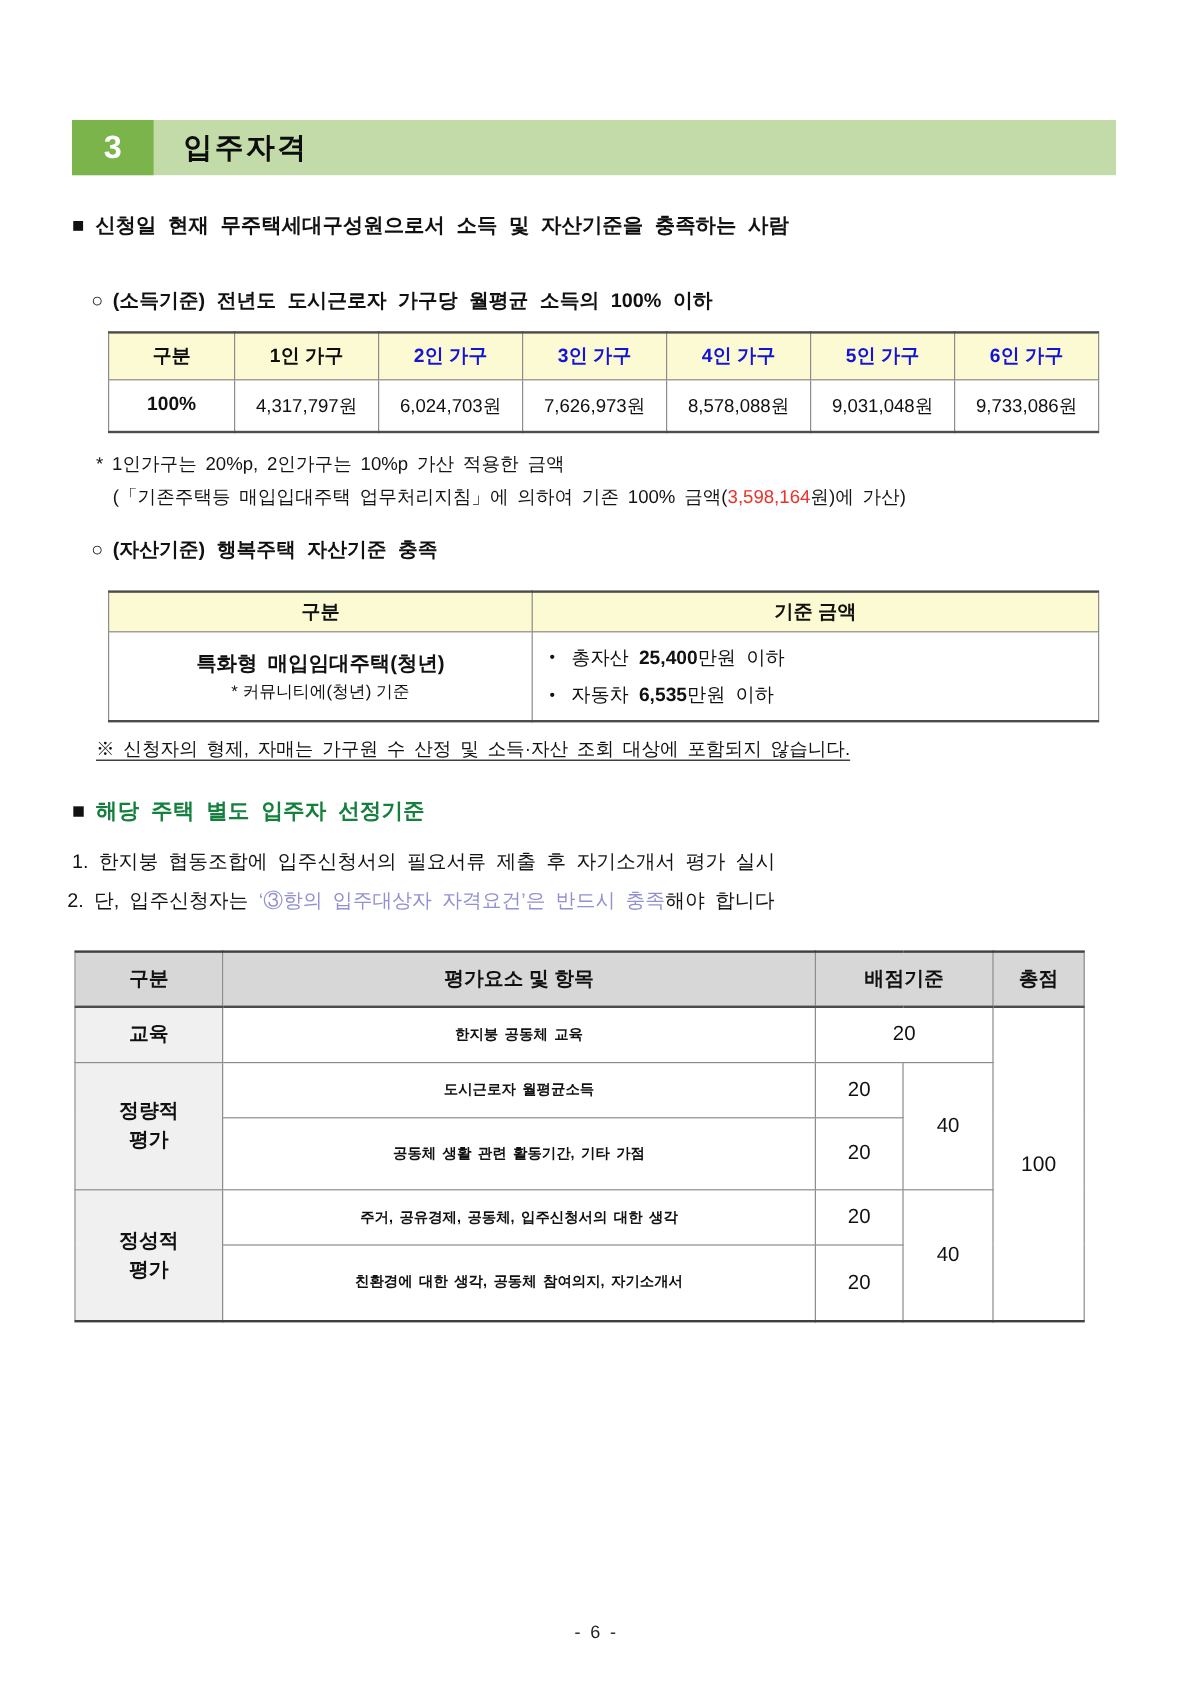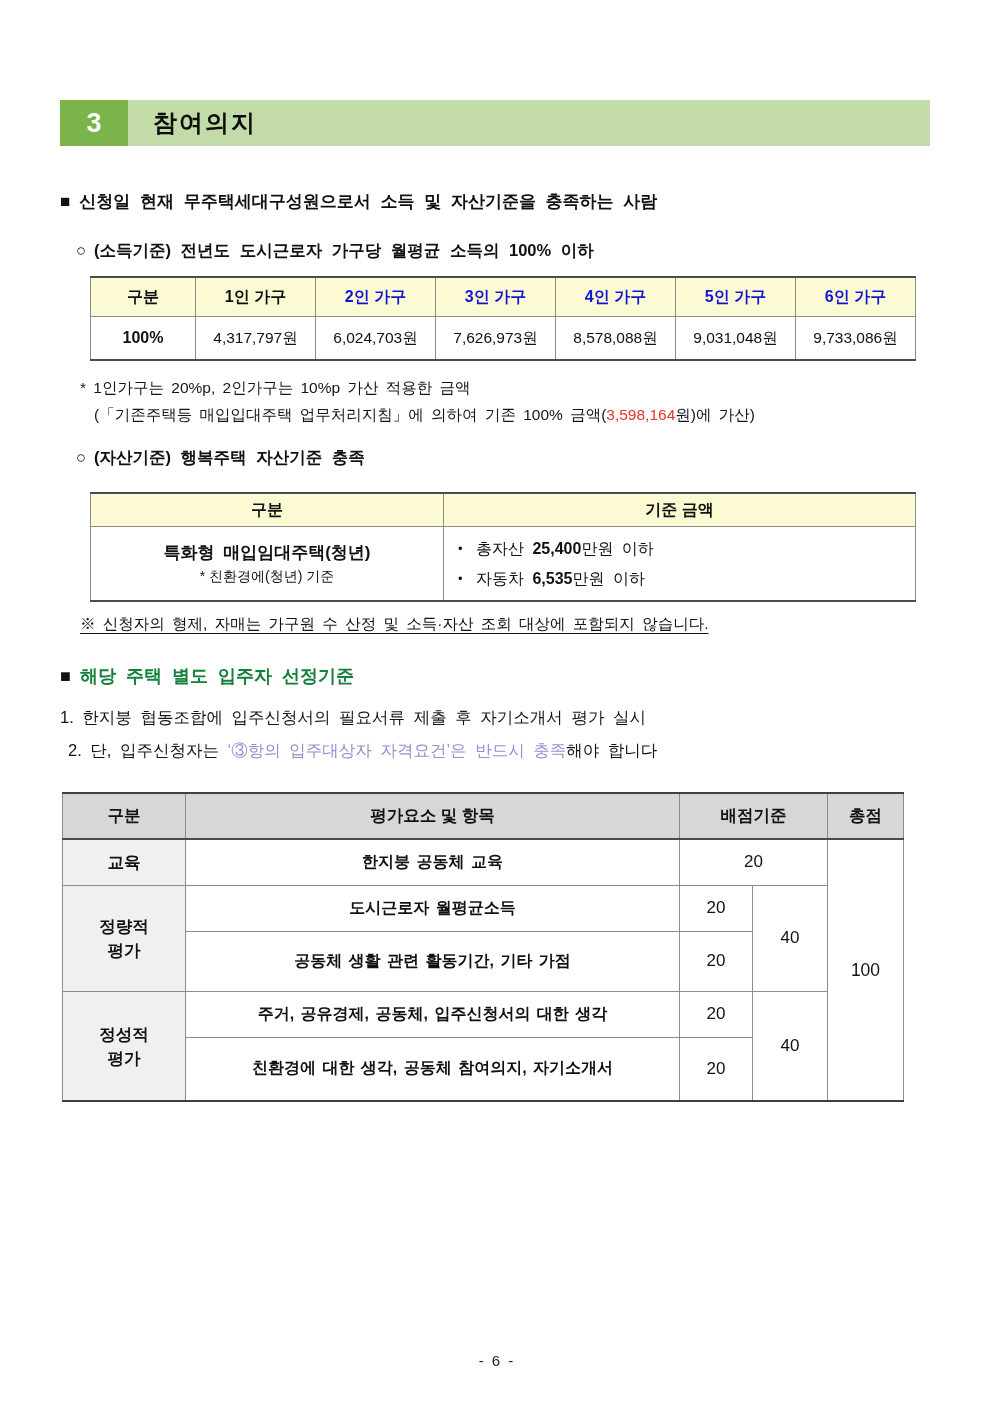--- a/index.html
+++ b/index.html
@@ -12,38 +12,38 @@
   .banner-num {
     position:absolute; left:0; top:0; width:68px; height:46px; background:#7cb44c;
     color:#ffffff; font-size:27px; font-weight:bold;
     display:flex; align-items:center; justify-content:center;
   }
   .banner-title {
     position:absolute; left:93px; top:0; height:46px; display:flex; align-items:center;
     font-size:24px; font-weight:bold; letter-spacing:2px; color:#0d0d0d;
   }
   
-  .h1 { position:absolute; left:60px; top:190px; font-size:17px; font-weight:bold; word-spacing:5px; }
+  .h1 { position:absolute; left:60px; top:176px; font-size:17px; font-weight:bold; word-spacing:5px; }
   .h1 .bullet, .h2 .bullet { margin-right:9px; }
   .sub-line { position:absolute; font-size:16.5px; font-weight:bold; word-spacing:5px; }
   .sub-line .marker { margin-right:8px; font-weight:normal; }
   .sub-income { left:76px; top:240px; }
   .sub-asset { left:76px; top:447px; }
   .notes { position:absolute; left:80px; top:374px; font-size:15.5px; line-height:27px; word-spacing:3px; color:#141414; }
   .note-indent { padding-left:14px; }
   .red { color:#e9322a; }
   .footnote {
     position:absolute; left:80px; top:614px; font-size:15.5px; word-spacing:3px;
     text-decoration:underline; text-underline-offset:4px;
   }
   .h2 { position:absolute; left:60px; top:664px; font-size:18px; font-weight:bold; word-spacing:5px; }
   .h2 .txt { color:#15803d; }
   .body-line { position:absolute; font-size:16.5px; word-spacing:4px; color:#141414; }
   .l1 { left:60px; top:707px; }
-  .l2 { left:68px; top:740px; }
+  .l2 { left:56px; top:740px; }
   .hl { color:#9191d2; }
   
   table { border-collapse:collapse; table-layout:fixed; }
   .tbl-income {
     position:absolute; left:90px; top:276px; width:825px;
     border-top:2px solid #4c4c4c; border-bottom:2px solid #4c4c4c;
   }
   .tbl-income th, .tbl-income td { border:1px solid #8c8c8c; text-align:center; padding:0; }
   .tbl-income th { height:38px; background:#fbfad2; font-size:16px; font-weight:bold; color:#0d0d0d; }
   .tbl-income th.blue { color:#1414d8; }
@@ -65,35 +65,35 @@
   .asset-item .bullet { display:inline-block; width:18px; font-size:13px; vertical-align:1px; }
   .asset-item b { font-weight:bold; }
   
   .tbl-score {
     position:absolute; left:62px; top:792px; width:841px;
     border-top:2px solid #404040; border-bottom:2px solid #404040;
   }
   .tbl-score th, .tbl-score td { border:1px solid #8c8c8c; text-align:center; padding:0 4px; vertical-align:middle; }
   .tbl-score th { height:44px; background:#d7d7d7; font-size:16.5px; font-weight:bold; border-bottom:2px solid #4c4c4c; }
   .tbl-score td.cat { background:#f0f0f0; font-weight:bold; font-size:16.5px; line-height:24px; }
-  .tbl-score td.item { font-weight:bold; font-size:16px; word-spacing:2px; }
+  .tbl-score td.item { font-weight:bold; font-size:12px; word-spacing:2px; }
   .tbl-score td.score { font-size:17px; }
   .tbl-score td.total { font-size:17.5px; }
   .r1 { height:46px; } .r2 { height:46px; } .r3 { height:60px; } .r4 { height:46px; } .r5 { height:64px; }
   
   .pagenum { position:absolute; left:0; right:0; top:1352px; text-align:center; font-size:15px; word-spacing:4px; color:#222; }
 </style>
 </head>
 <body>
 
 <div class="page">
 
   <div class="banner">
     <div class="banner-num">3</div>
-    <div class="banner-title">참여의지</div>
+    <div class="banner-title">입주자격</div>
   </div>
 
   <div class="h1">
     <span class="bullet">■</span><span>신청일 현재 무주택세대구성원으로서 소득 및 자산기준을 충족하는 사람</span>
   </div>
 
   <div class="sub-line sub-income">
     <span class="marker">○</span><span>(소득기준) 전년도 도시근로자 가구당 월평균 소득의 100% 이하</span>
   </div>
 
@@ -146,21 +146,21 @@
         <col style="width:472px">
       </colgroup>
     <tbody>
         <tr>
       <th>구분</th>
       <th>기준 금액</th>
     </tr>
     <tr>
       <td class="asset-name">
         <div class="nm">특화형 매입임대주택(청년)</div>
-        <div class="nt">* 친환경에(청년) 기준</div>
+        <div class="nt">* 커뮤니티에(청년) 기준</div>
       </td>
       <td>
         <div class="asset-items">
           <div class="asset-item">
             <span class="bullet">•</span><span>총자산 </span><b>25,400</b><span>만원 이하</span>
           </div>
           <div class="asset-item">
             <span class="bullet">•</span><span>자동차 </span><b>6,535</b><span>만원 이하</span>
           </div>
         </div>

